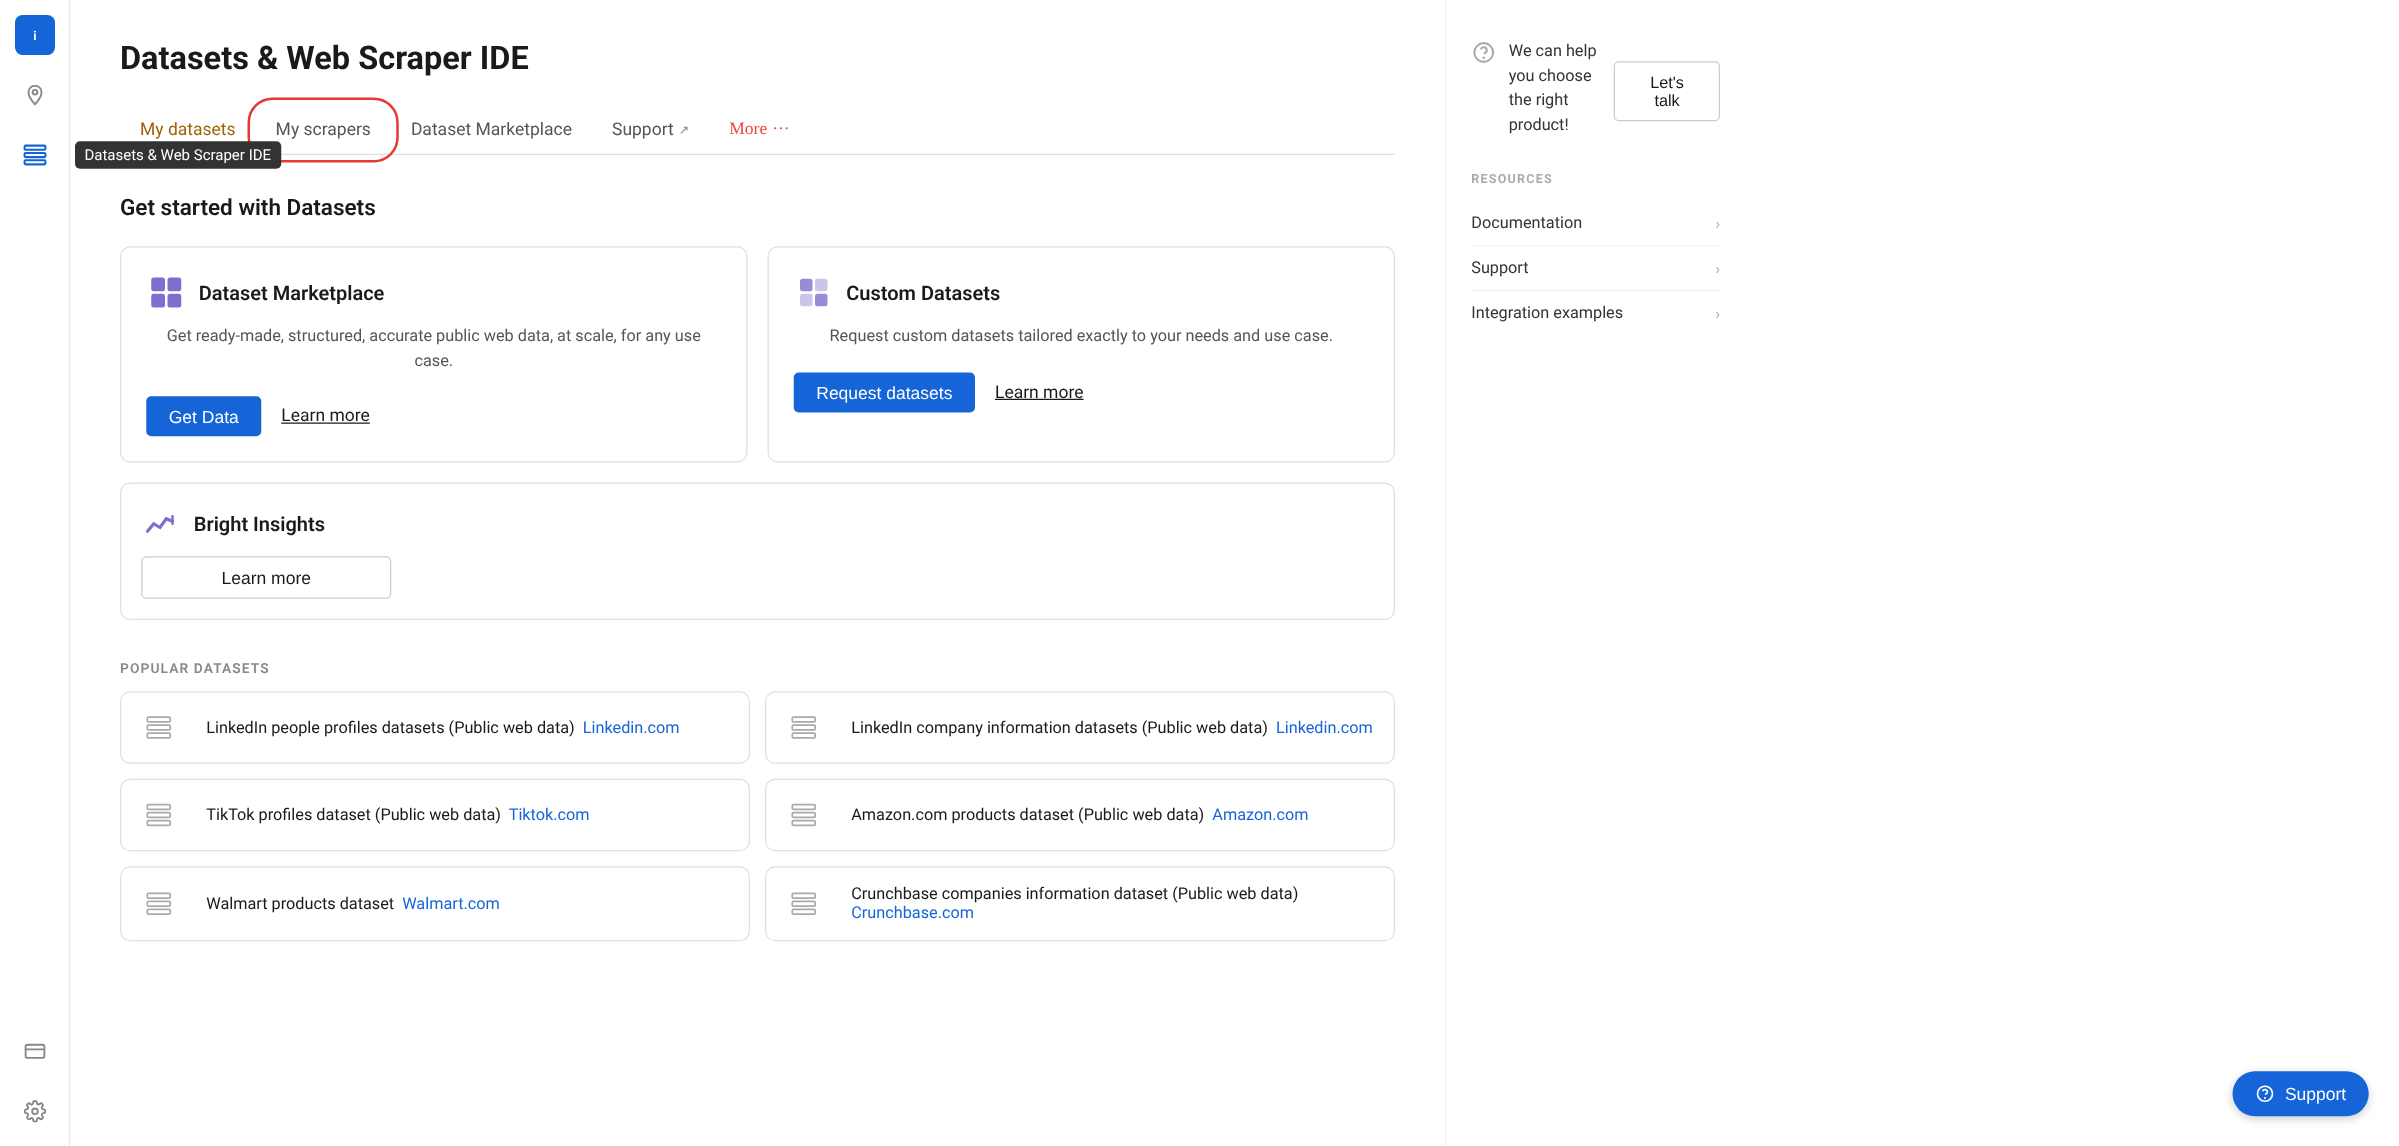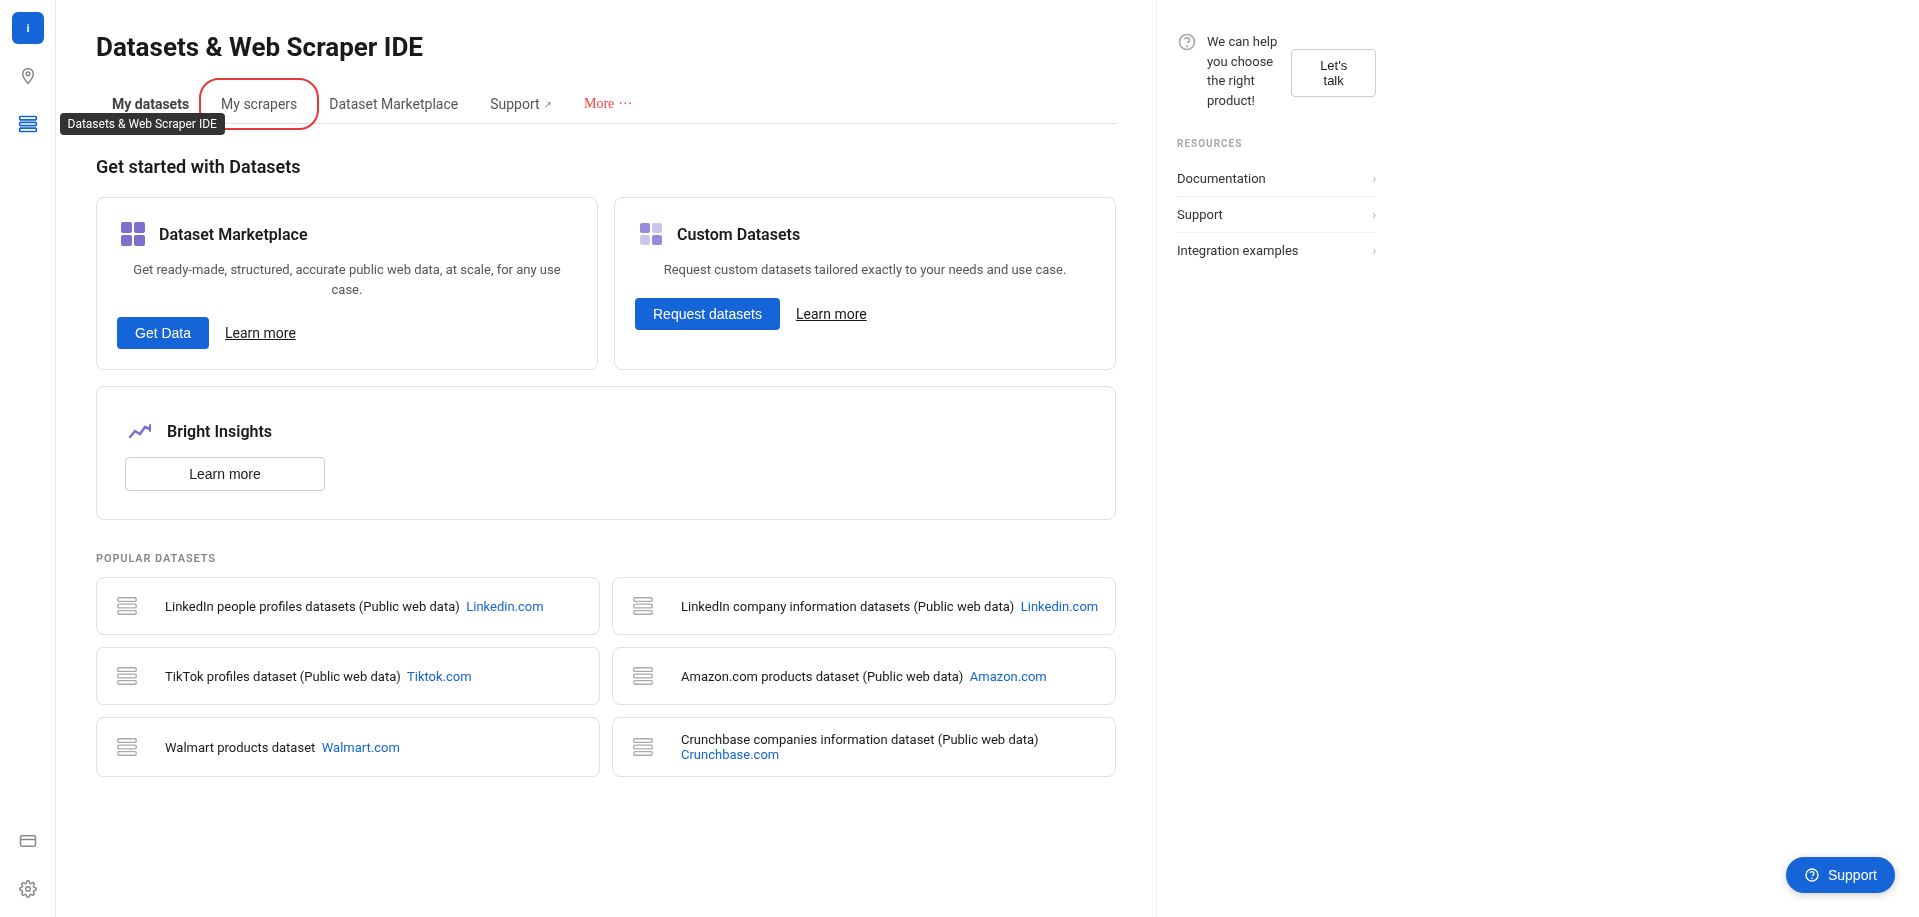--- a/index.html
+++ b/index.html
@@ -18,34 +18,34 @@
     
     .main { flex: 1; overflow-y: auto; display: flex; }
     .content-area { flex: 1; padding: 32px 40px; max-width: 1100px; }
 
     
     .page-title { font-size: 26px; font-weight: 700; margin-bottom: 24px; color: #1a1a1a; }
 
     
     .tabs { display: flex; gap: 0; border-bottom: 1px solid #e0e0e0; margin-bottom: 32px; align-items: center; }
     .tab { padding: 10px 16px; cursor: pointer; font-size: 14px; color: #555; border-bottom: 2px solid transparent; margin-bottom: -1px; white-space: nowrap; }
-    .tab.active { color: #404040; border-bottom: 2px solid #1565d8; font-weight: 700; }
+    .tab.active { color: #a16207; border-bottom: 2px solid #1565d8; font-weight: 400; }
     .tab-with-circle { position: relative; }
     .tab-circle-annotation { position: absolute; top: -8px; left: -6px; right: -6px; bottom: -8px; border: 2px solid #e53935; border-radius: 20px; pointer-events: none; }
     .tab-external { display: flex; align-items: center; gap: 4px; }
     .tab-external .ext-icon { font-size: 10px; color: #888; }
     .tab-more { color: #ef4444; display: flex; align-items: center; gap: 4px; font-family: Liberation Serif, serif; }
 
     
     .section-title { font-size: 18px; font-weight: 600; margin-bottom: 20px; color: #1a1a1a; }
 
     
     .cards-row { display: grid; grid-template-columns: 1fr 1fr; gap: 16px; margin-bottom: 16px; }
     .card { border: 1px solid #e0e0e0; border-radius: 8px; padding: 20px; background: #fff; }
-    .card-full { border: 1px solid #e0e0e0; border-radius: 8px; padding: 28px; background: #fff; margin-bottom: 32px; }
+    .card-full { border: 1px solid #e0e0e0; border-radius: 8px; padding: 16px; background: #fff; margin-bottom: 32px; }
 
     .card-header { display: flex; align-items: center; gap: 10px; margin-bottom: 10px; }
     .card-icon { width: 32px; height: 32px; display: flex; align-items: center; justify-content: center; }
     .card-title { font-size: 16px; font-weight: 600; color: #1a1a1a; }
     .card-desc { font-size: 13px; color: #555; margin-bottom: 18px; line-height: 1.5; text-align: center; }
     .card-actions { display: flex; align-items: center; gap: 16px; }
 
     .btn-primary { background: #1565d8; color: #fff; border: none; border-radius: 4px; padding: 8px 18px; font-size: 14px; font-weight: 500; cursor: pointer; white-space: nowrap; }
     .btn-outline { background: #fff; color: #1a1a1a; border: 1px solid #ccc; border-radius: 4px; padding: 8px 24px; font-size: 14px; font-weight: 500; cursor: pointer; min-width: 200px; }
 

